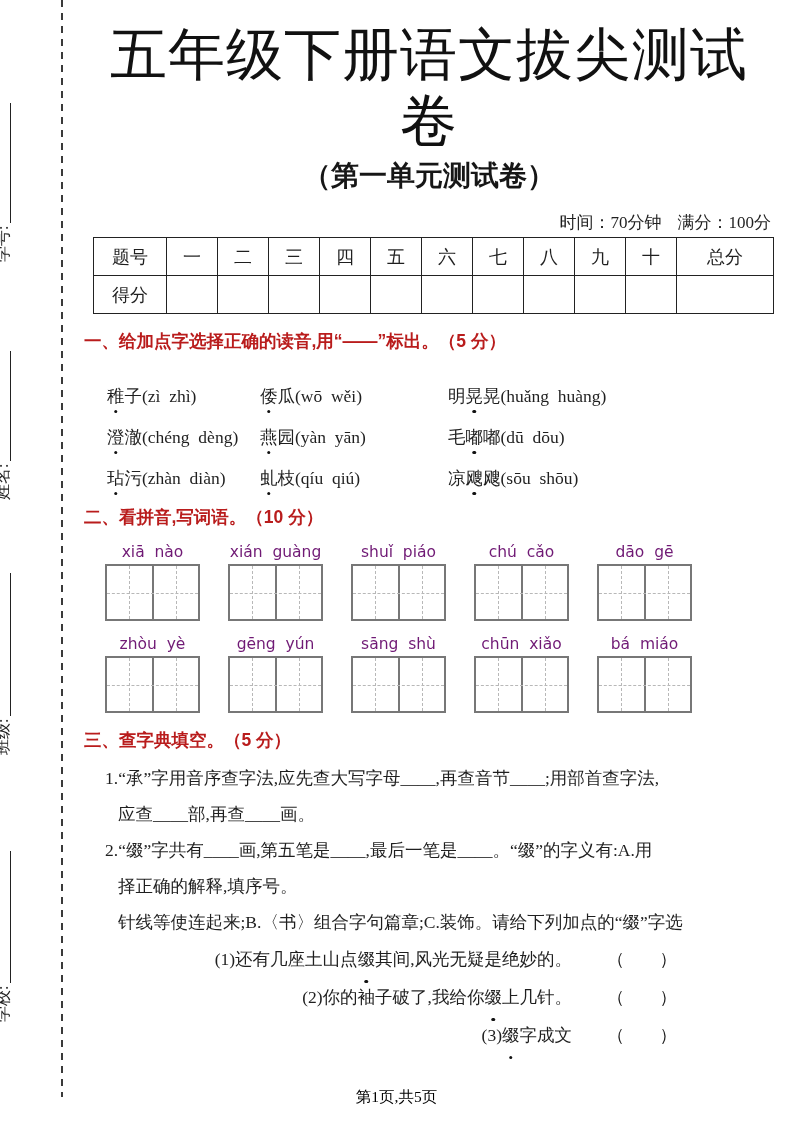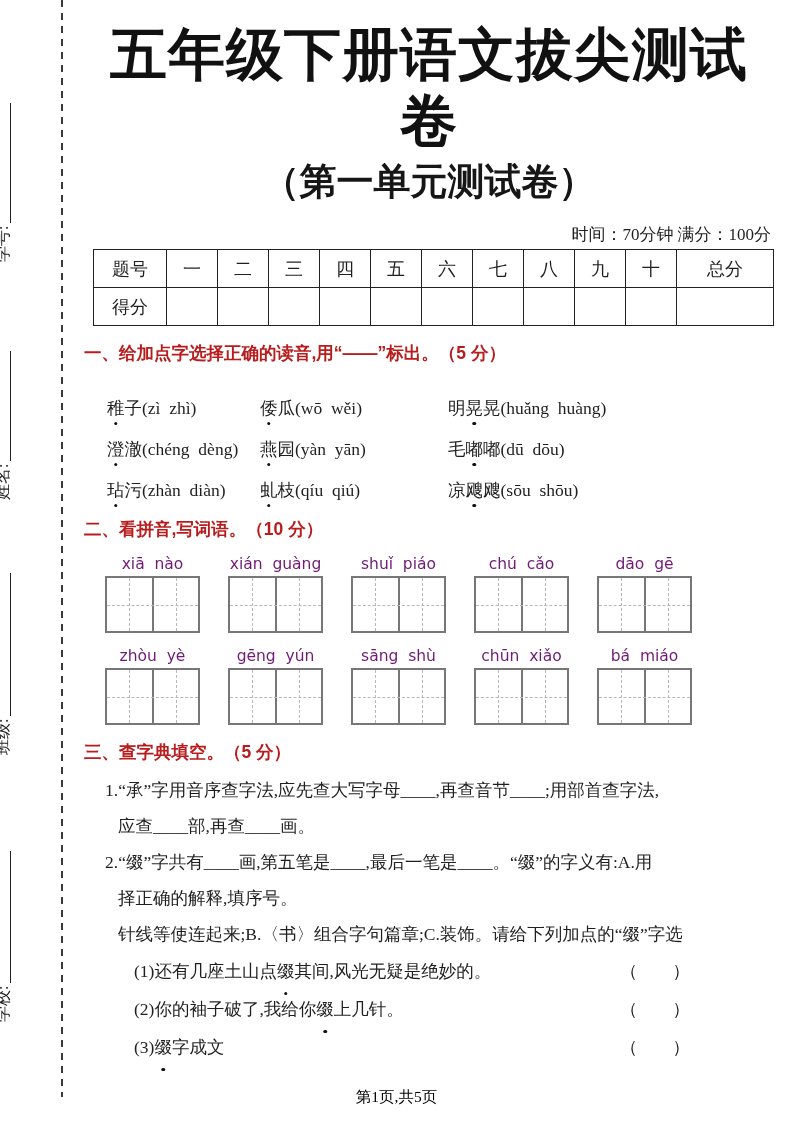--- a/index.html
+++ b/index.html
@@ -17,25 +17,25 @@
     position:absolute;left:14px;height:22px;
     transform:rotate(-90deg);transform-origin:0 100%;
     display:flex;align-items:center;gap:3px;
     font-size:16px;white-space:nowrap;color:#222;
   }
   .side-line{display:inline-block;height:15px;border-bottom:1.6px solid #222;}
   .u-xuehao{top:240px}.u-xingming{top:478px}.u-banji{top:733px}.u-xuexiao{top:1000px}
   
   .content{position:absolute;left:84px;top:0;width:690px;}
   .title{
-    margin-top:22px;text-align:center;font-size:57px;font-weight:bold;
+    margin-top:22px;text-align:center;font-size:57px;font-weight:normal;
     letter-spacing:1px;line-height:1.15;color:#111;
   }
-  .subtitle{margin-top:4px;text-align:center;font-size:37px;font-weight:600;color:#161616;}
-  .meta{margin-top:16px;display:flex;justify-content:flex-end;gap:4px;font-size:17px;padding-right:3px;}
+  .subtitle{margin-top:4px;text-align:center;font-size:28px;font-weight:600;color:#161616;}
+  .meta{margin-top:16px;display:flex;justify-content:flex-end;gap:16px;font-size:17px;padding-right:3px;}
   
   table.score{border-collapse:collapse;margin:3px 4px 0 9px;table-layout:fixed;width:672px;}
   table.score td{border:1.6px solid #222;height:37px;text-align:center;font-size:18px;padding:0;}
   td.c-label{width:72px;}td.c-num{width:50px;}td.c-total{width:96px;}
   
   .sec-head{
     margin-top:15px;font-family:"Liberation Sans","DejaVu Sans",sans-serif;
     font-weight:700;font-size:17.5px;color:#b91c1c;
   }
   
@@ -60,22 +60,23 @@
   .wbox{width:95px;height:57px;box-sizing:border-box;border:2px solid #777;display:flex;position:relative;}
   .wbox::after{content:"";position:absolute;left:0;right:0;top:50%;border-top:1.5px dashed #b8b8b8;}
   .wcell{flex:1;position:relative;}
   .wcell + .wcell{border-left:2px solid #777;}
   .wcell::before{content:"";position:absolute;top:0;bottom:0;left:50%;border-left:1.5px dashed #b8b8b8;}
   
   .s3-body{margin-top:8px;font-size:17.5px;line-height:36px;}
   .l1{padding-left:21px;}
   .l2{padding-left:34px;}
   .subitem{
-    margin-left:50px;width:556px;display:flex;justify-content:space-between;
+    margin-left:37px;width:556px;display:flex;justify-content:flex-end;
     line-height:38px;
+    gap:35px;
   }
   .bracket{white-space:pre;}
   
   .footer{position:absolute;left:0;right:0;bottom:14px;text-align:center;font-size:15.5px;color:#000000;}
 </style>
 </head>
 <body>
 
 <div class="sidebar-divider"></div>
 

